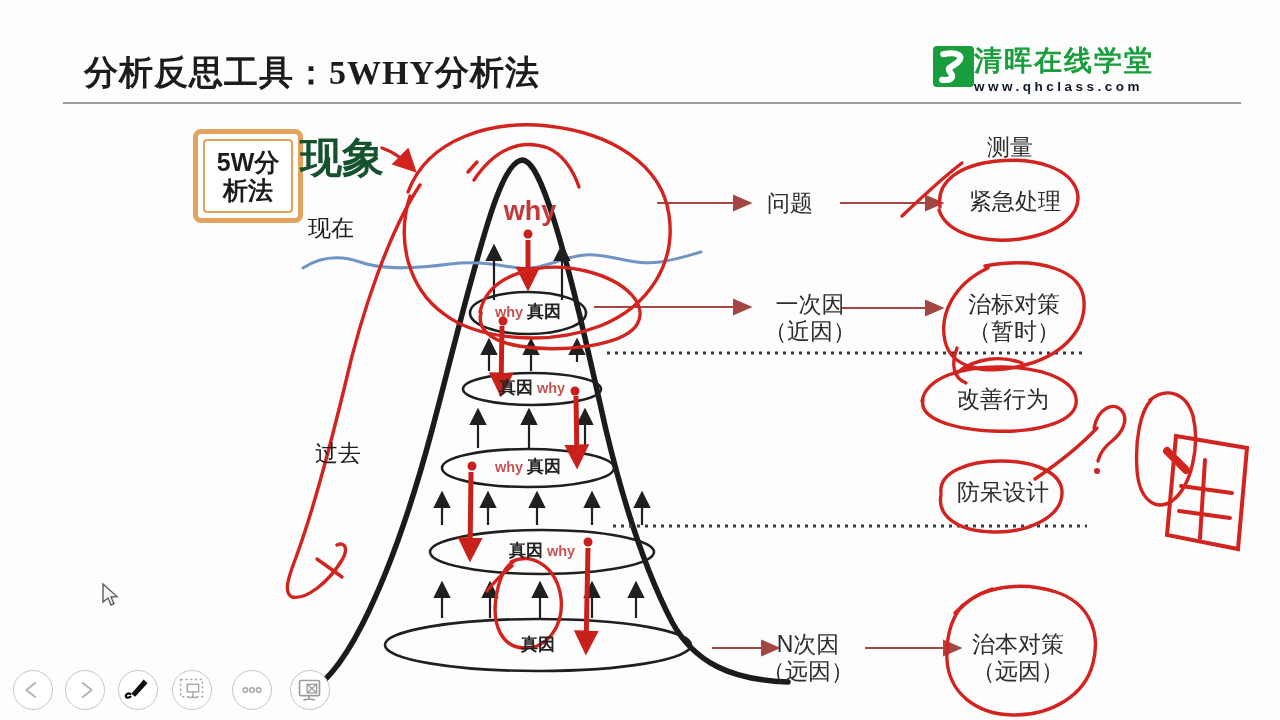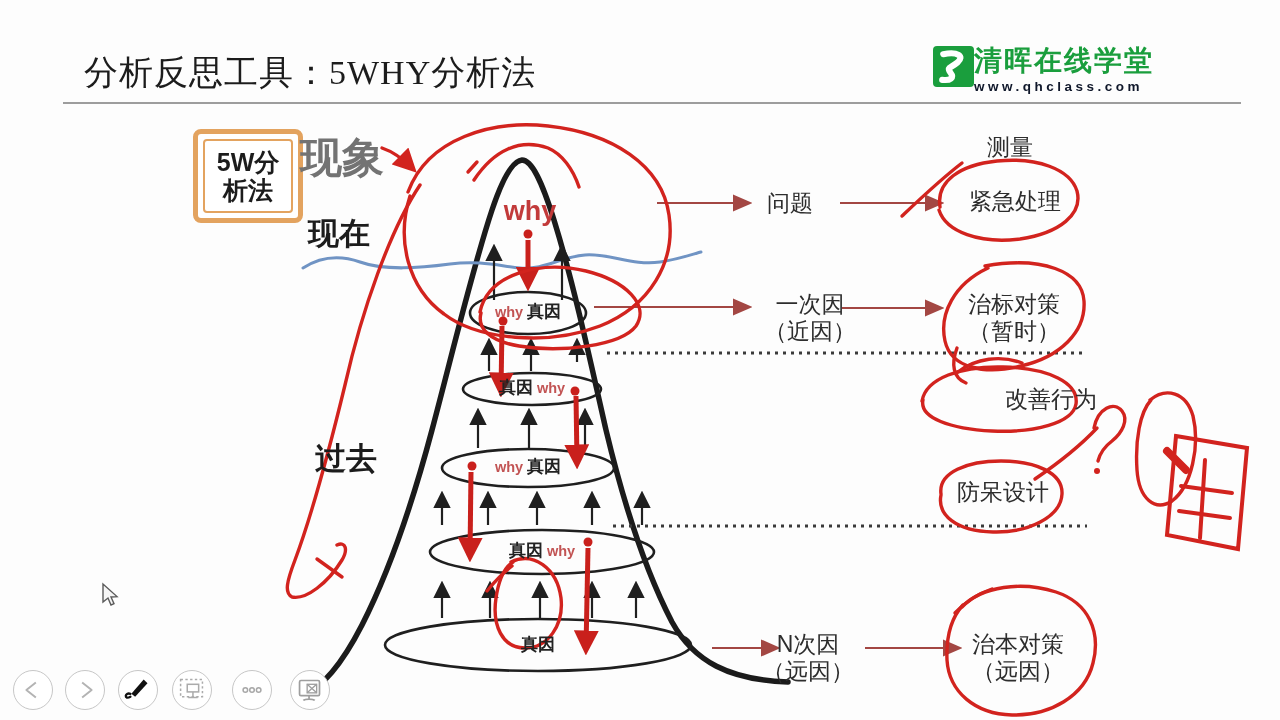--- a/index.html
+++ b/index.html
@@ -1,41 +1,41 @@
 <!DOCTYPE html>
 <html><head>
 <meta charset="utf-8">
 <style>
   html,body{margin:0;padding:0;background:#ffffff;}
   #stage{position:relative;width:1280px;height:720px;background:#fdfdfd;overflow:hidden;
          font-family:"Liberation Sans", sans-serif;}
   .abs{position:absolute;}
   
-  #title{left:84px;top:50px;font-family:"Liberation Serif", serif;font-weight:400;
+  #title{left:84px;top:50px;font-family:"Liberation Serif", serif;font-weight:700;
          font-size:34px;color:#1c1c1c;letter-spacing:1px;}
   #title-rule{left:63px;top:102px;width:1178px;height:2px;background:#9d9d9d;}
   #logo{left:933px;top:46px;display:flex;align-items:flex-start;}
   #logo-mark{width:41px;height:41px;background:#1a9e3d;border-radius:4px;}
   #logo-txt{margin-left:0;}
   #logo-name{font-size:28px;font-weight:700;color:#1a9e3d;letter-spacing:2px;line-height:30px;}
   #logo-url{font-size:13.5px;font-weight:700;color:#0f172a;letter-spacing:3.5px;margin-top:3px;}
   
   #badge{left:193px;top:129px;width:100px;height:84px;border:5px solid #e3a35f;border-radius:8px;
          background:#fff;display:flex;align-items:center;justify-content:center;}
   #badge-in{width:86px;height:70px;border:2px solid #e3a35f;border-radius:4px;display:flex;
             flex-direction:column;align-items:center;justify-content:center;
             font-size:25px;font-weight:700;color:#1c1c1c;line-height:28px;}
   
   .cn{font-weight:400;color:#2d2d2d;font-size:23px;line-height:27px;text-align:center;}
-  .cnb{font-weight:700;color:#1c1c1c;font-size:31px;}
+  .cnb{font-weight:400;color:#1c1c1c;font-size:23px;}
   .elabel{display:flex;align-items:center;justify-content:center;gap:4px;white-space:nowrap;}
   .elabel .blk{color:#222;font-weight:700;font-size:17px;}
   .elabel .why{color:#c25454;font-weight:700;font-size:14.5px;}
   #why-top{color:#c23a3a;font-weight:700;font-size:27px;text-align:center;}
-  #phenom{font-size:42px;color:#737373;font-weight:700;}
+  #phenom{font-size:42px;color:#14532d;font-weight:700;}
   
   .tbtn{width:40px;height:40px;border:1.5px solid #c7c7c7;border-radius:50%;background:#ffffff;
         display:flex;align-items:center;justify-content:center;box-sizing:border-box;}
   svg{display:block;}
 </style>
 </head>
 <body>
 
 <div id="stage">
 
@@ -235,21 +235,21 @@
 
   <div class="abs cn" style="left:752px;top:291px;width:116px">
     <div>一次因</div>
     <div>（近因）</div>
   </div>
   <div class="abs cn" style="left:948px;top:291px;width:132px">
     <div>治标对策</div>
     <div>（暂时）</div>
   </div>
 
-  <div class="abs cn" style="left:988px;top:386px;width:126px">改善行为</div>
+  <div class="abs cn" style="left:940px;top:386px;width:126px">改善行为</div>
   <div class="abs cn" style="left:940px;top:479px;width:126px">防呆设计</div>
 
   <div class="abs cn" style="left:748px;top:631px;width:120px">
     <div>N次因</div>
     <div>（远因）</div>
   </div>
   <div class="abs cn" style="left:952px;top:631px;width:132px">
     <div>治本对策</div>
     <div>（远因）</div>
   </div>

